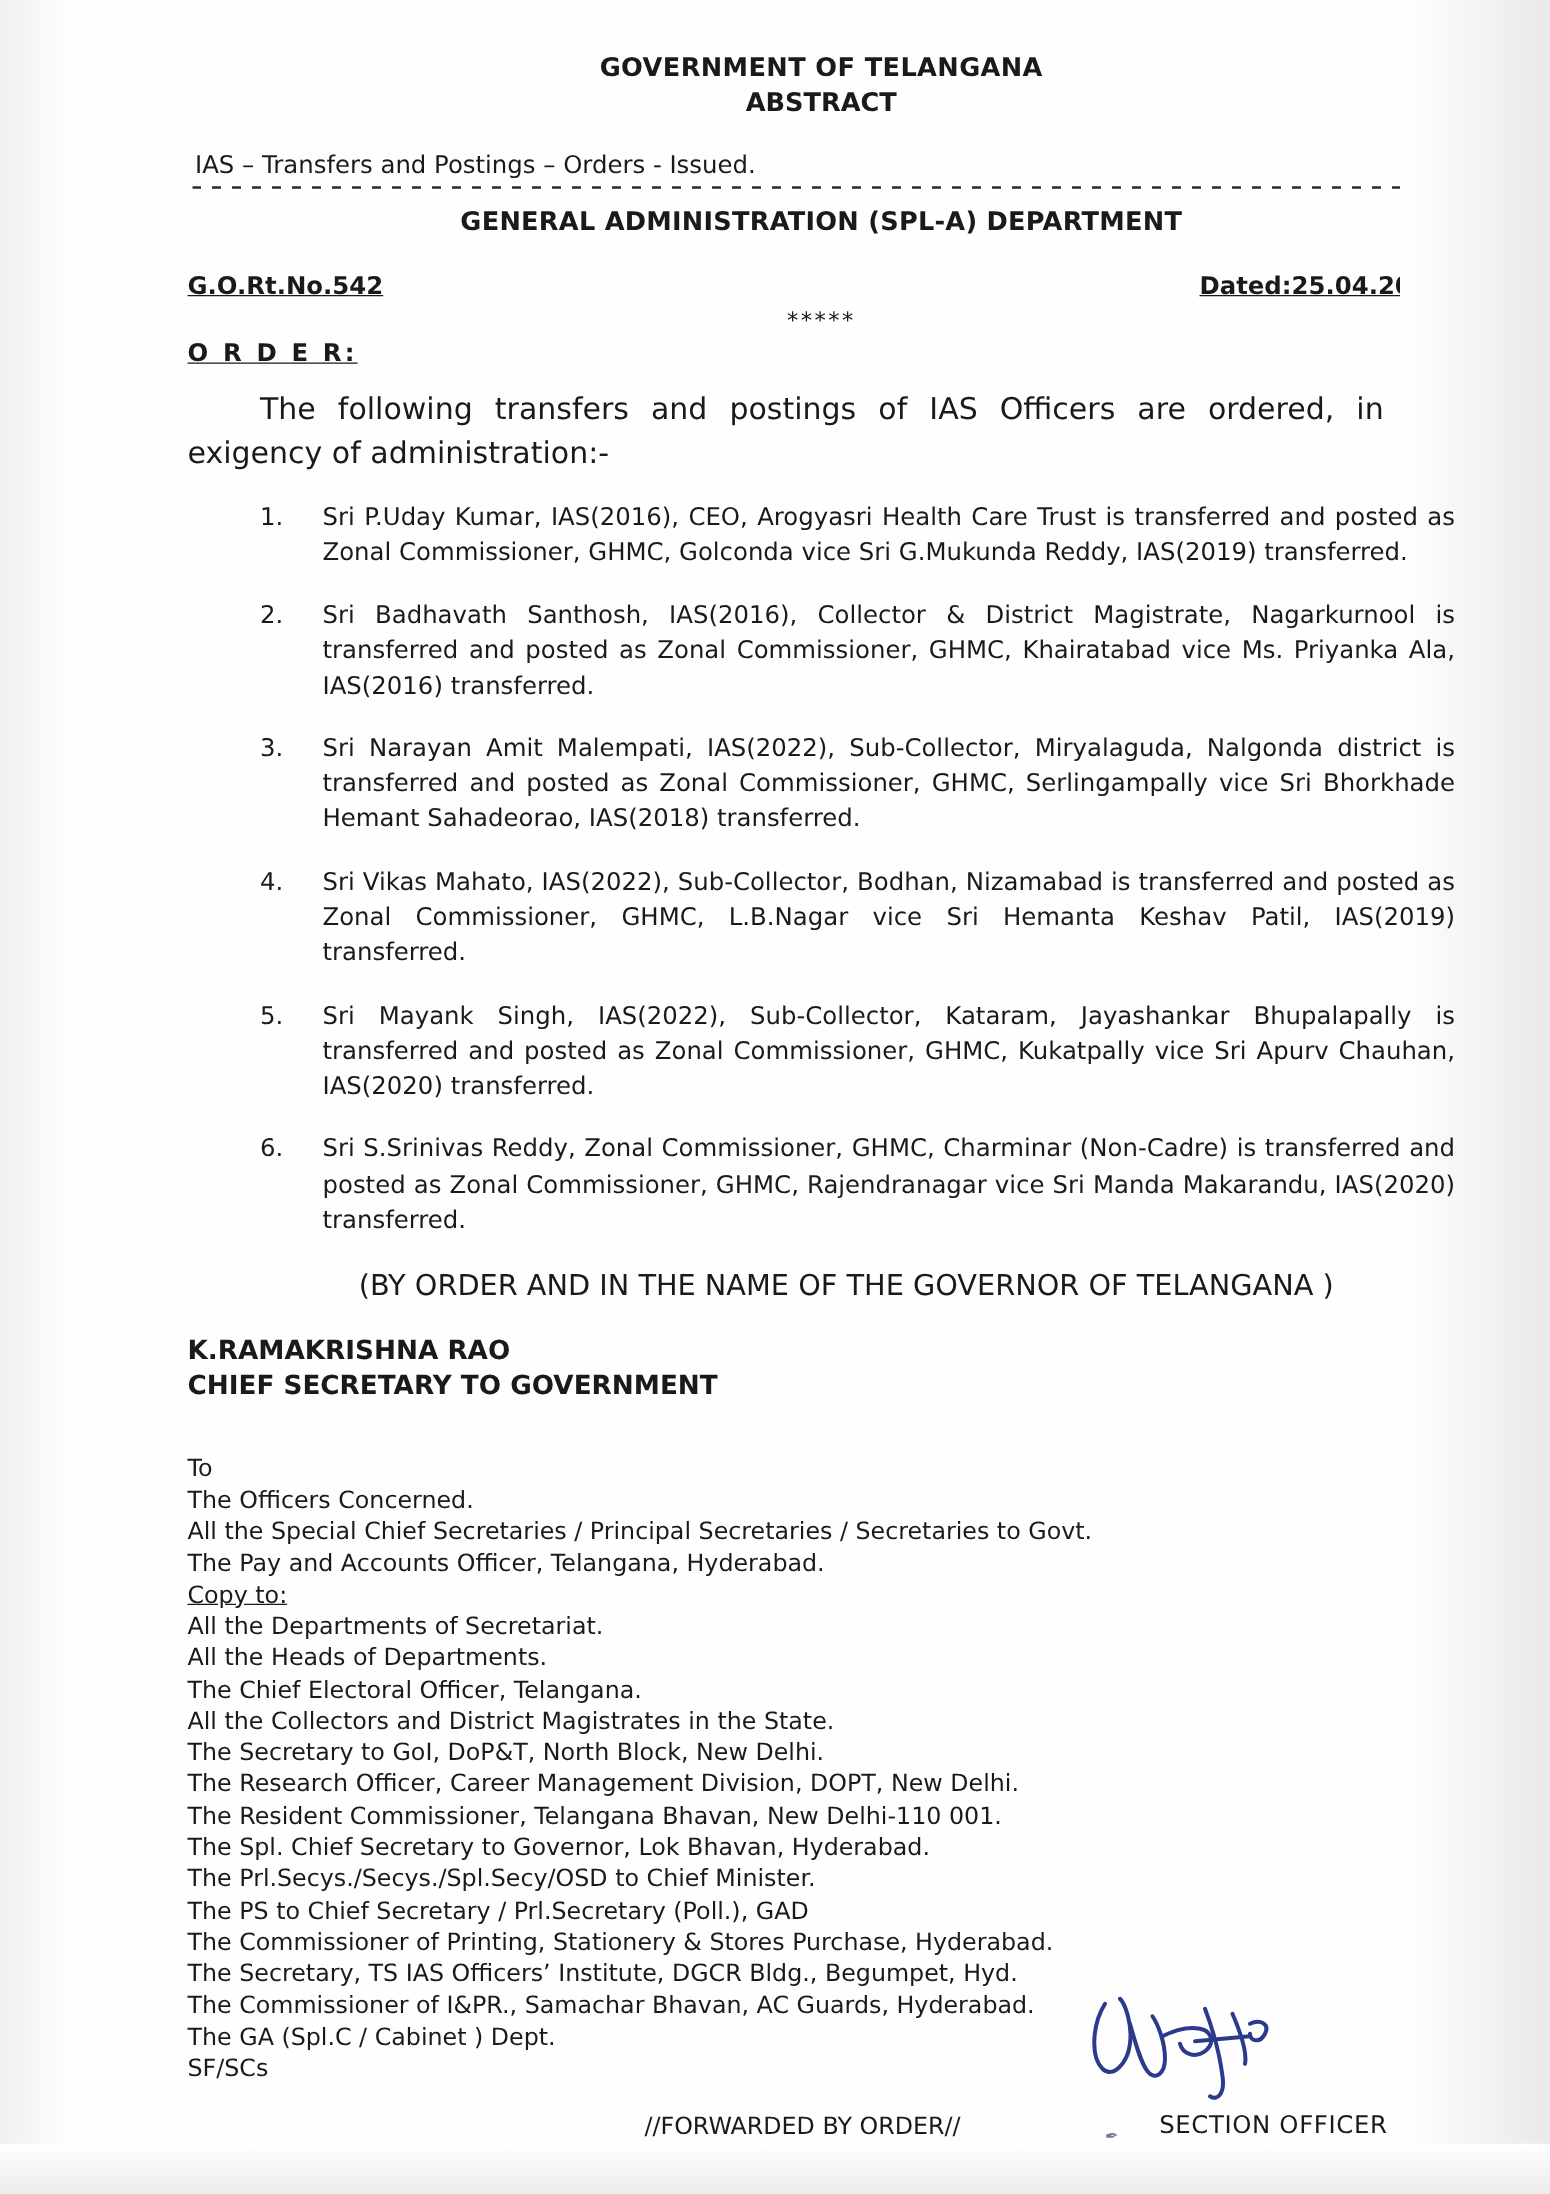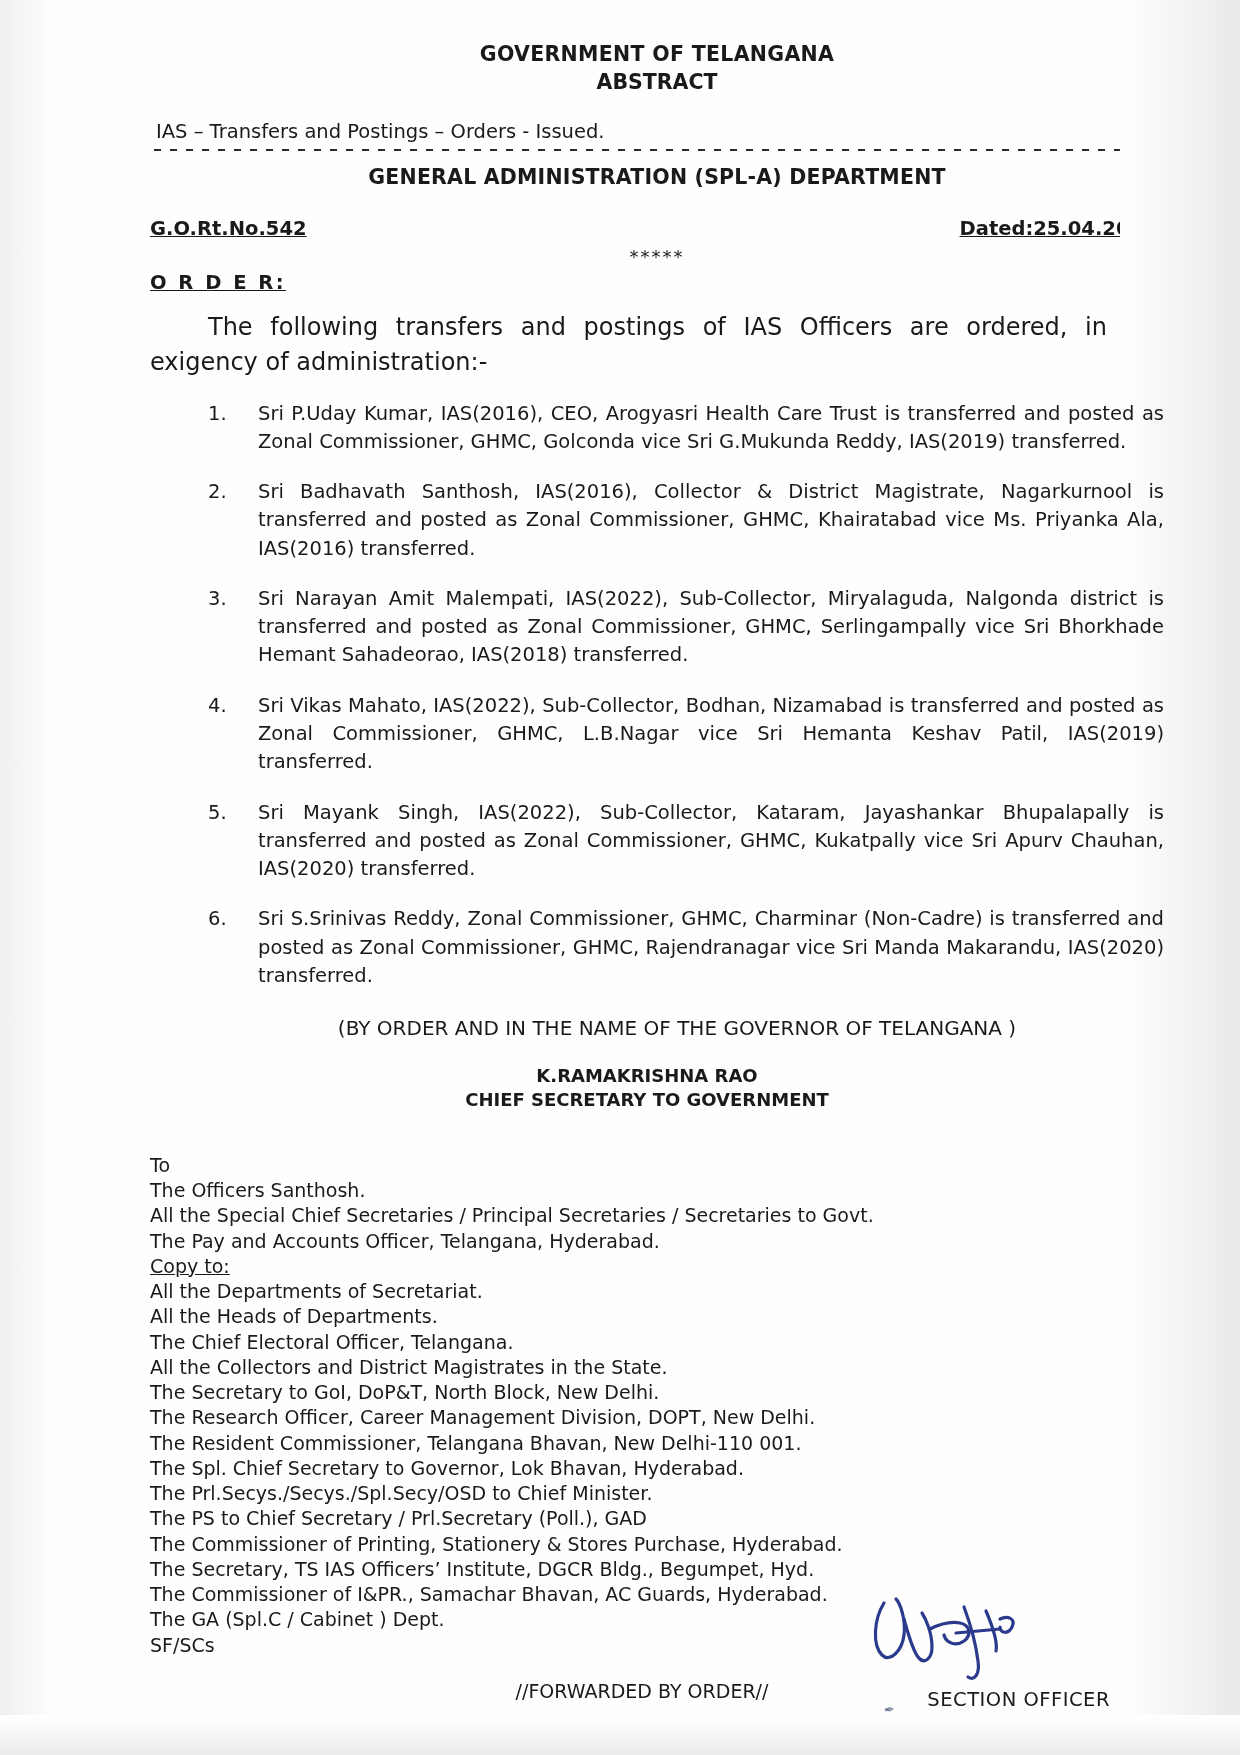--- a/index.html
+++ b/index.html
@@ -124,27 +124,27 @@
   ol.items > li .num {
     position: absolute;
     left: 0;
     top: 0;
     width: 34px;
     text-align: left;
     font-size: 19.5px;
   }
   .by-order {
     text-align: center;
-    font-size: 20px;
+    font-size: 23px;
     margin: 26px 0 24px 40px;
   }
   .signer {
-    text-align: center;
-    font-weight: bold;
-    font-size: 18px;
+    text-align: left;
+    font-weight: bold;
+    font-size: 21px;
     line-height: 1.35;
     margin: 0 20px 4px 0;
   }
   .dist {
     margin-top: 40px;
     font-size: 19px;
     line-height: 1.33;
   }
   .dist div { white-space: nowrap; }
   .dist .copy-to { text-decoration: underline; display: inline-block; }
@@ -239,21 +239,21 @@
 
   <div class="by-order">(BY ORDER AND IN THE NAME OF THE GOVERNOR OF TELANGANA )</div>
 
   <div class="signer">
     <div>K.RAMAKRISHNA RAO</div>
     <div>CHIEF SECRETARY TO GOVERNMENT</div>
   </div>
 
   <div class="dist">
     <div>To</div>
-    <div>The Officers Santhosh.</div>
+    <div>The Officers Concerned.</div>
     <div>All the Special Chief Secretaries / Principal Secretaries / Secretaries to Govt.</div>
     <div>The Pay and Accounts Officer, Telangana, Hyderabad.</div>
     <div><span class="copy-to">Copy to:</span></div>
     <div>All the Departments of Secretariat.</div>
     <div>All the Heads of Departments.</div>
     <div>The Chief Electoral Officer, Telangana.</div>
     <div>All the Collectors and District Magistrates in the State.</div>
     <div>The Secretary to GoI, DoP&amp;T, North Block, New Delhi.</div>
     <div>The Research Officer, Career Management Division, DOPT, New Delhi.</div>
     <div>The Resident Commissioner, Telangana Bhavan, New Delhi-110 001.</div>

